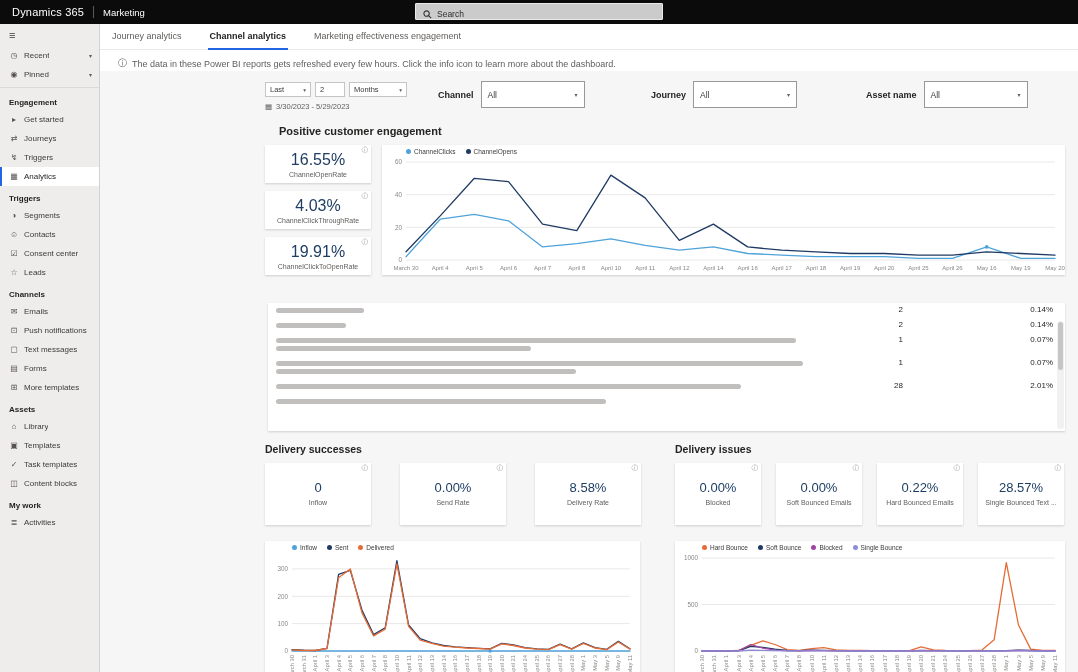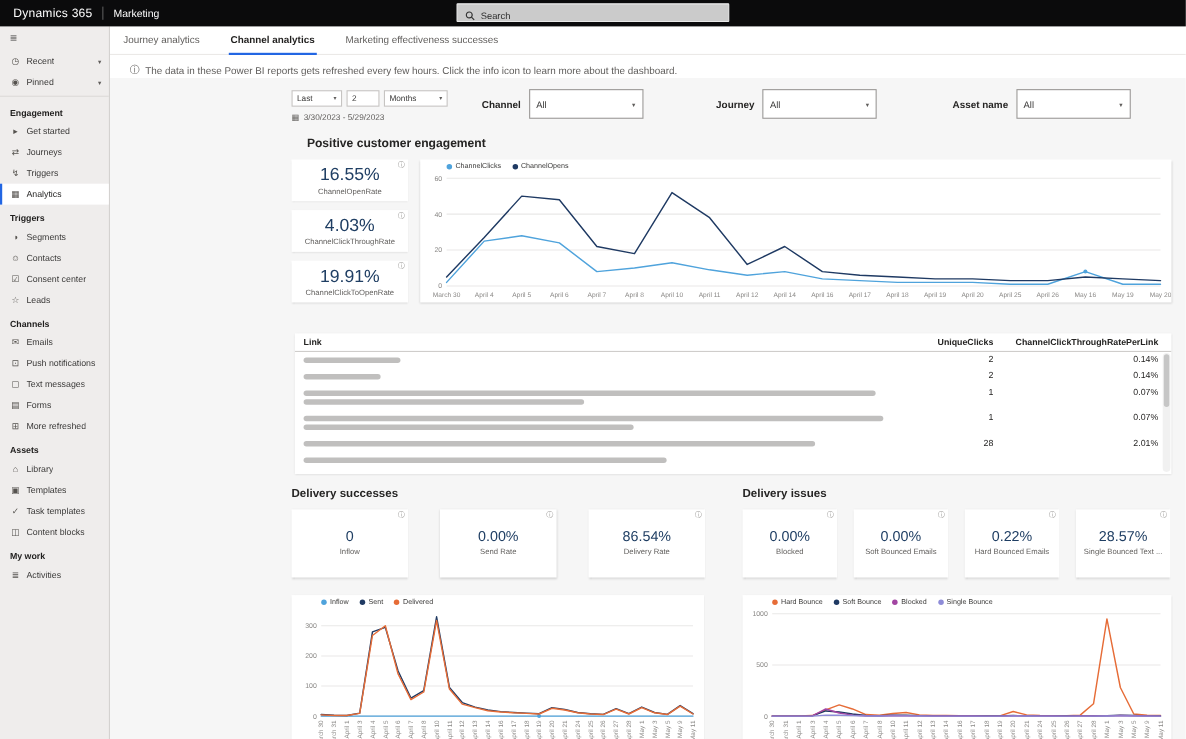--- a/index.html
+++ b/index.html
@@ -169,21 +169,21 @@
       <div class="sb-item">
         <span class="sb-icon">▢</span>
         <span class="sb-label">Text messages</span>
       </div>
       <div class="sb-item">
         <span class="sb-icon">▤</span>
         <span class="sb-label">Forms</span>
       </div>
       <div class="sb-item">
         <span class="sb-icon">⊞</span>
-        <span class="sb-label">More refreshed</span>
+        <span class="sb-label">More templates</span>
       </div>
       <div class="sb-header">Assets</div>
       <div class="sb-item">
         <span class="sb-icon">⌂</span>
         <span class="sb-label">Library</span>
       </div>
       <div class="sb-item">
         <span class="sb-icon">▣</span>
         <span class="sb-label">Templates</span>
       </div>
@@ -201,21 +201,21 @@
         <span class="sb-label">Activities</span>
       </div>
     </div>
 </nav>
 
 <div class="main">
 
   <div class="tabs">
     <div class="tab">Journey analytics</div>
     <div class="tab active">Channel analytics</div>
-    <div class="tab">Marketing effectiveness successes</div>
+    <div class="tab">Marketing effectiveness engagement</div>
   </div>
 
   <div class="info-row">
     <span class="info-ic">ⓘ</span>
     <span>The data in these Power BI reports gets refreshed every few hours. Click the info icon to learn more about the dashboard.</span>
   </div>
 
   <div class="report">
 
     <div class="filters">
@@ -431,25 +431,20 @@
             <span class="lg-dot" style="background: rgb(162, 69, 162);"></span>
             <span>Blocked</span>
           </span>
           <span class="lg-item">
             <span class="lg-dot" style="background: rgb(142, 140, 216);"></span>
             <span>Single Bounce</span>
           </span>
         </div></div>
 
     <div class="link-table">
-      <div class="thead">
-        <div class="tc-link">Link</div>
-        <div class="tc-u">UniqueClicks</div>
-        <div class="tc-r">ChannelClickThroughRatePerLink</div>
-      </div>
       <div id="t-body">
           <div class="trow">
             <div class="tc-link">
               <div class="blur-bar" style="width: 88px;"></div>
             </div>
             <div class="tc-u">2</div>
             <div class="tc-r">0.14%</div>
           </div>
           <div class="trow">
             <div class="tc-link">
@@ -500,21 +495,21 @@
         <div class="big-value">0</div>
         <div class="big-label">Inflow</div>
       </div>
       <div class="big-card">
         <span class="card-info">ⓘ</span>
         <div class="big-value">0.00%</div>
         <div class="big-label">Send Rate</div>
       </div>
       <div class="big-card">
         <span class="card-info">ⓘ</span>
-        <div class="big-value">86.54%</div>
+        <div class="big-value">8.58%</div>
         <div class="big-label">Delivery Rate</div>
       </div>
     </div>
 
     <div class="kcards kc-iss">
       <div class="big-card">
         <span class="card-info">ⓘ</span>
         <div class="big-value">0.00%</div>
         <div class="big-label">Blocked</div>
       </div>

